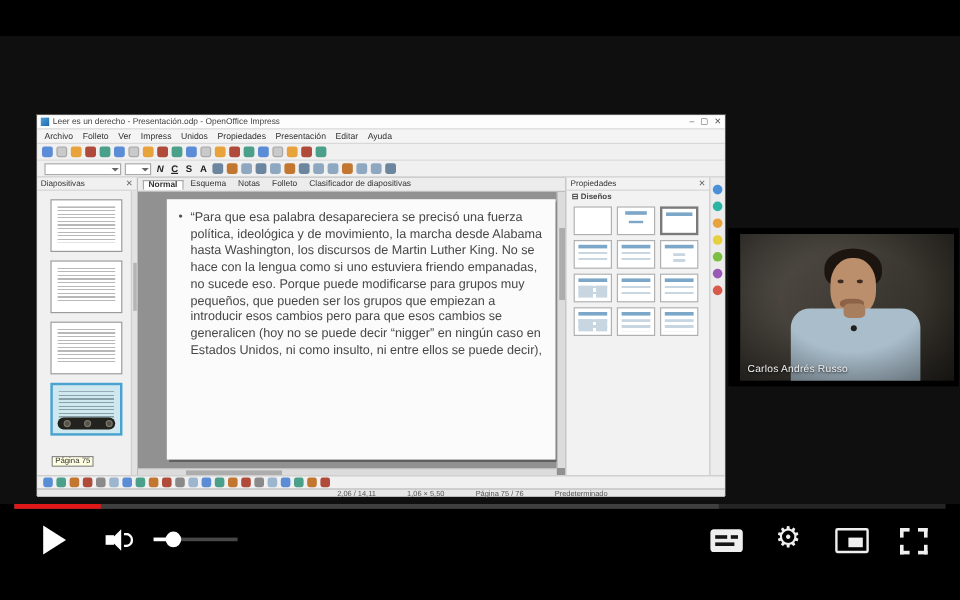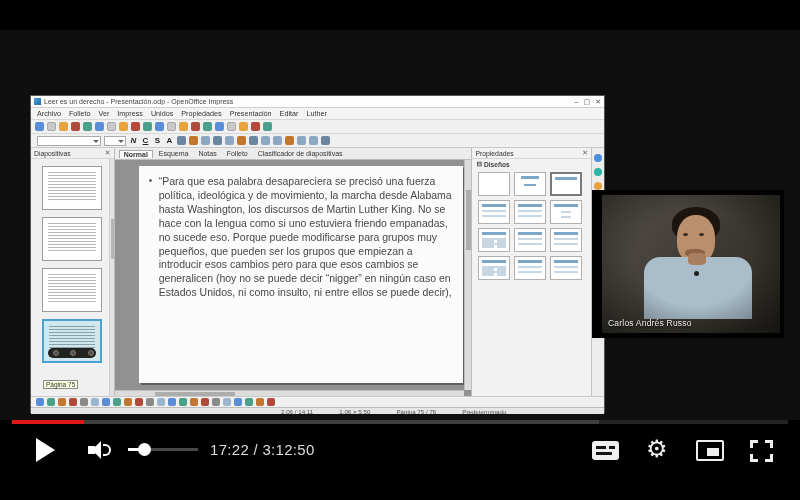--- a/index.html
+++ b/index.html
@@ -113,21 +113,21 @@
   .drawbar .tbi { width:8px; height:8px; }
   .drawbar .tbi:nth-child(6n+1){ background:#5b8dd6; } .drawbar .tbi:nth-child(6n+2){ background:#4aa08a; }
   .drawbar .tbi:nth-child(6n+3){ background:#c2762f; } .drawbar .tbi:nth-child(6n+4){ background:#b04a3a; }
   .drawbar .tbi:nth-child(6n+5){ background:#8a8a8a; }
   .statusbar { position:absolute; left:0; top:311px; right:0; height:7px; background:#e6e6e6;
                border-top:1px solid #bdbdbd; display:flex; align-items:center; font-size:6.2px; color:#555; }
   .statusbar span { margin-left:26px; white-space:nowrap; }
   .statusbar span:first-child { margin-left:250px; }
 
   
-  .webcam { position:absolute; left:592px; top:160px; width:192px; height:148px; background:#000;padding-left:12px; }
+  .webcam { position:absolute; left:607px; top:160px; width:192px; height:132px; background:#000;padding-left:12px; }
   .cam-video { position:absolute; left:10px; right:4px; top:5px; bottom:5px;
                background:linear-gradient(125deg,#55504a 0%,#46423b 35%,#37342d 70%,#2b2823 100%); overflow:hidden; }
   .cam-vignette { position:absolute; left:0; top:0; right:0; bottom:0;
                background:radial-gradient(ellipse at 52% 45%, rgba(0,0,0,0) 45%, rgba(0,0,0,0.55) 100%); }
   .hair { position:absolute; left:70px; top:12px; width:48px; height:34px; background:#1c140f; border-radius:50% 50% 40% 40%; }
   .face { position:absolute; left:75px; top:20px; width:38px; height:48px; background:#bb8f6c; border-radius:46% 46% 42% 42%; }
   .face::before { content:""; position:absolute; left:6px; top:18px; width:5px; height:3px; background:#3a2a20; border-radius:50%;
                   box-shadow:16px 0 0 #3a2a20; }
   .face::after { content:""; position:absolute; left:8px; bottom:6px; width:20px; height:8px; background:#8d6247; border-radius:40%; }
   .shirt { position:absolute; left:42px; top:62px; width:108px; height:62px; background:#a9bdcb; border-radius:16px 16px 0 0; }
@@ -187,21 +187,21 @@
 
       <div class="menubar">
           <span class="menu-item">Archivo</span>
           <span class="menu-item">Folleto</span>
           <span class="menu-item">Ver</span>
           <span class="menu-item">Impress</span>
           <span class="menu-item">Unidos</span>
           <span class="menu-item">Propiedades</span>
           <span class="menu-item">Presentación</span>
           <span class="menu-item">Editar</span>
-          <span class="menu-item">Luther</span>
+          <span class="menu-item">Ayuda</span>
         </div>
 
       <div class="toolbar1">
           <span class="tbi" title="new"></span>
           <span class="tbi" title="open"></span>
           <span class="tbi" title="save"></span>
           <span class="tbi" title="document-as-email"></span>
           <span class="tbi" title="export-pdf"></span>
           <span class="tbi" title="print"></span>
           <span class="tbi" title="spellcheck"></span>
@@ -387,21 +387,20 @@
     <span class="play-btn"></span>
     <span class="vol">
       <i class="vol-body"></i>
         <i class="vol-cone"></i>
         <i class="vol-wave"></i>
     </span>
     <span class="vol-slider">
       <i class="vol-fill"></i>
         <i class="vol-knob"></i>
     </span>
-    <span class="time"><span>17:22</span><span> / </span><span>3:12:50</span></span>
     <span class="cc-btn">
         <i></i>
         <i></i>
         <i></i>
       </span>
     <span class="gear-btn">⚙</span>
     <span class="pip-btn">
         <i></i>
       </span>
     <span class="fs-btn">

